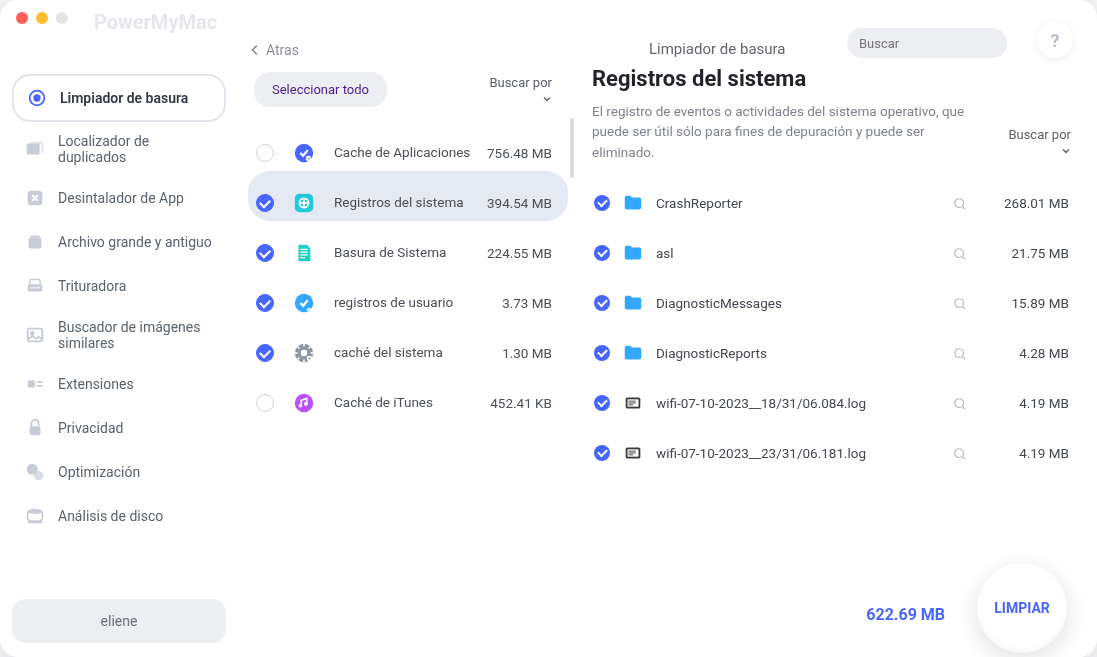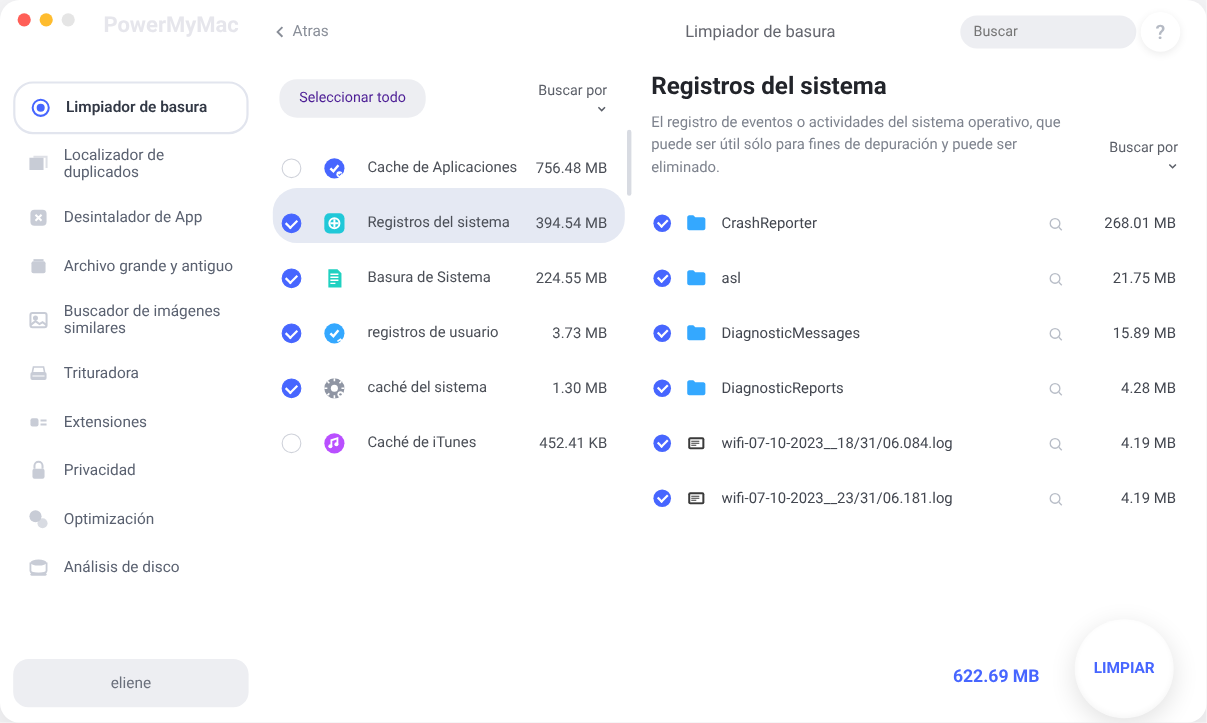--- a/index.html
+++ b/index.html
@@ -14,21 +14,21 @@
   .sidebar{width:238px;padding:74px 12px 14px 12px;display:flex;flex-direction:column;}
   .side-item{display:flex;align-items:center;gap:12px;padding:11px 12px;border-radius:16px;cursor:pointer;}
   .side-item.active{border:2px solid #e2e5ee;border-radius:18px;}
   .side-ico{width:22px;height:22px;display:flex;align-items:center;justify-content:center;}
   .side-ico svg{width:22px;height:22px;}
   .side-label{font-size:14px;color:#5a6170;}
   .side-item.active .side-label{color:#323845;font-weight:600;}
   .side-spacer{flex:1;}
   .user-pill{background:#edeef2;border-radius:14px;text-align:center;padding:14px;font-size:14px;color:#6a6f7b;}
   .main{flex:1;display:flex;flex-direction:column;}
-  .topbar{height:58px;display:flex;align-items:center;padding:0 24px 0 10px;gap:4px;}
+  .topbar{height:58px;display:flex;align-items:flex-end;padding:0 24px 0 10px;gap:30px;}
   .back{display:flex;align-items:center;gap:4px;color:#8a8f99;font-size:14px;cursor:pointer;}
   .back svg{width:14px;height:14px;}
   .top-title{flex:1;color:#64666e;font-size:15px;margin-left:320px;}
   .search{width:160px;height:30px;background:#edeef2;border-radius:18px;display:flex;align-items:center;padding:0 12px;}
   .search input{border:none;background:transparent;outline:none;font-size:13px;flex:1;}
   .search svg{width:14px;height:14px;stroke:#9aa0aa;}
   .help{width:36px;height:36px;border-radius:50%;background:#fff;box-shadow:0 2px 8px rgba(0,0,0,.08);display:flex;align-items:center;justify-content:center;color:#b5bac4;font-size:18px;font-weight:600;}
   .cols{flex:1;display:flex;overflow:hidden;}
   .mid{width:340px;padding:8px 10px 0 10px;position:relative;}
   .mid-head{display:flex;align-items:center;justify-content:space-between;padding:6px 16px 14px 6px;}
@@ -104,37 +104,37 @@
           <span class="side-ico">
             <svg viewBox="0 0 24 24" fill="#c8ccd6">
               <rect x="5" y="7" width="14" height="12" rx="2"></rect>
               <rect x="7" y="5" width="10" height="2"></rect>
             </svg>
           </span>
           <span class="side-label">Archivo grande y antiguo</span>
         </div>
         <div class="side-item">
           <span class="side-ico">
+            <svg viewBox="0 0 24 24" fill="#c8ccd6">
+              <rect x="4" y="10" width="16" height="8" rx="2"></rect>
+              <path d="M6 10l1-5h10l1 5" fill="none" stroke="#c8ccd6" stroke-width="1.6"></path>
+              <line x1="6" y1="14" x2="18" y2="14" stroke="#fff"></line>
+            </svg>
+          </span>
+          <span class="side-label">Trituradora</span>
+        </div>
+        <div class="side-item">
+          <span class="side-ico">
             <svg viewBox="0 0 24 24" fill="none" stroke="#c8ccd6" stroke-width="2">
               <rect x="4" y="5" width="16" height="14" rx="2"></rect>
               <circle cx="9" cy="10" r="1.5" fill="#c8ccd6"></circle>
               <path d="M4 17l5-4 4 3 3-2 4 3"></path>
             </svg>
           </span>
           <span class="side-label">Buscador de imágenes similares</span>
-        </div>
-        <div class="side-item">
-          <span class="side-ico">
-            <svg viewBox="0 0 24 24" fill="#c8ccd6">
-              <rect x="4" y="10" width="16" height="8" rx="2"></rect>
-              <path d="M6 10l1-5h10l1 5" fill="none" stroke="#c8ccd6" stroke-width="1.6"></path>
-              <line x1="6" y1="14" x2="18" y2="14" stroke="#fff"></line>
-            </svg>
-          </span>
-          <span class="side-label">Trituradora</span>
         </div>
         <div class="side-item">
           <span class="side-ico">
             <svg viewBox="0 0 24 24" fill="#c8ccd6">
               <rect x="4" y="8" width="8" height="8" rx="2"></rect>
               <path d="M14 10h6M14 14h6" stroke="#c8ccd6" stroke-width="2"></path>
             </svg>
           </span>
           <span class="side-label">Extensiones</span>
         </div>

